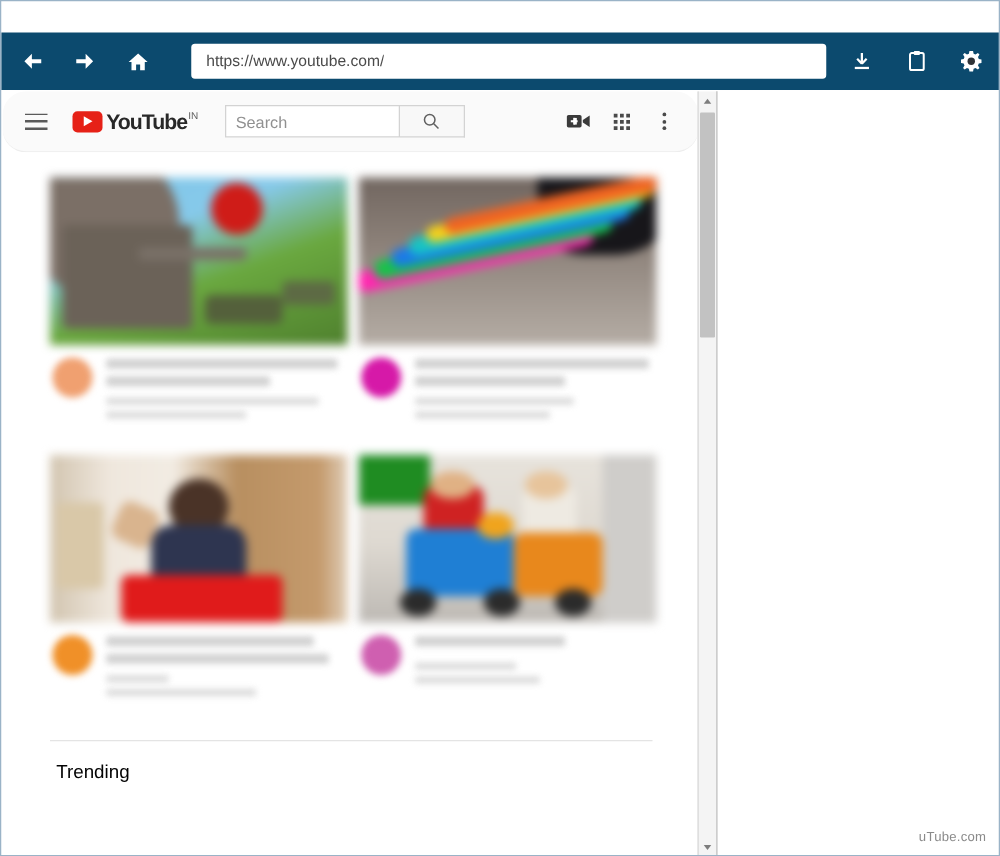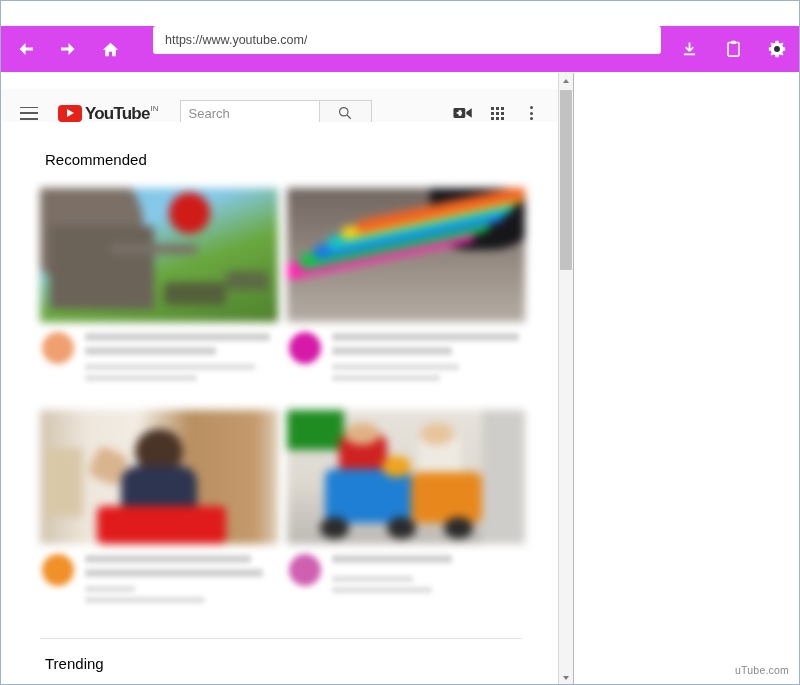--- a/index.html
+++ b/index.html
@@ -83,23 +83,23 @@
   }
   .glyph-close::before { transform: rotate(45deg); }
   .glyph-close::after  { transform: rotate(-45deg); }
 
   
   .toolbar {
     position: absolute;
     left: 0; top: 25px;
     width: 800px;
     height: 46px;
-    background: #d946ef;
-    display: flex;
-    align-items: flex-start;
+    background: #0c4a6e;
+    display: flex;
+    align-items: center;
     box-sizing: border-box;
   }
   .nav-btn {
     width: 42px; height: 46px;
     display: flex; align-items: center; justify-content: center;
     color: #ffffff;
     flex: none;
   }
   .nav-btn svg { display: block; }
   .nav-btn-back { margin-left: 4px; }
@@ -140,28 +140,29 @@
     left: 1px; top: 72px;
     width: 572px;
     height: 612px;
     background: #ffffff;
     border-right: 1px solid #b9b9b9;
     box-sizing: border-box;
     overflow: hidden;
   }
   .yt-header {
     position: absolute;
-    left: 0; top: 16px;
+    left: 0; top: 0;
     width: 557px;
     height: 49px;
     background: #fafafa;
     border-bottom: 1px solid #ededed;
     display: flex;
     align-items: center;
     box-sizing: border-box;
+    border-radius: 19px;
   }
   .hamburger {
     width: 18px; height: 13px;
     margin-left: 18px;
     display: flex; flex-direction: column; justify-content: space-between;
     flex: none;
   }
   .hamburger span { display: block; height: 1.5px; background: #5a5a5a; width: 100%; }
   .yt-logo {
     margin-left: 20px;
@@ -511,21 +512,20 @@
             <i class="d"></i>
               <i class="d"></i>
               <i class="d"></i>
           </span>
         </div>
       </div>
     </div>
 
     <div class="feed">
 
-      <div class="section-title">Recommended</div>
 
       <div class="grid">
 
         <div class="video-card">
           <div class="thumb">
             <div class="thumb-inner" style="background:
                    radial-gradient(circle at 62% 22%, #cf1c18 0 10%, transparent 11%),
                    radial-gradient(circle at 20% 30%, #7b6f66 0 26%, transparent 27%),
                    linear-gradient(160deg, #7fc6e8 0%, #86c9ea 34%, #6aa83f 58%, #4c7c2c 100%)"></div>
             <div style="position:absolute;left:4%;top:28%;width:44%;height:62%;background:#6b6258;border-radius:4px"></div>

